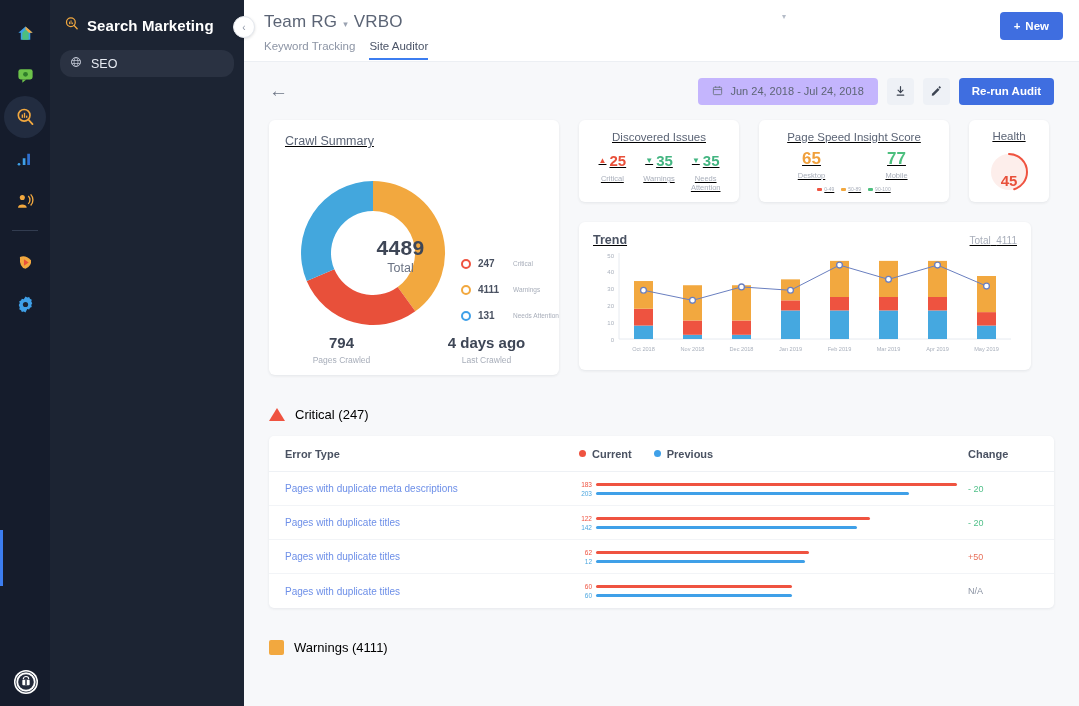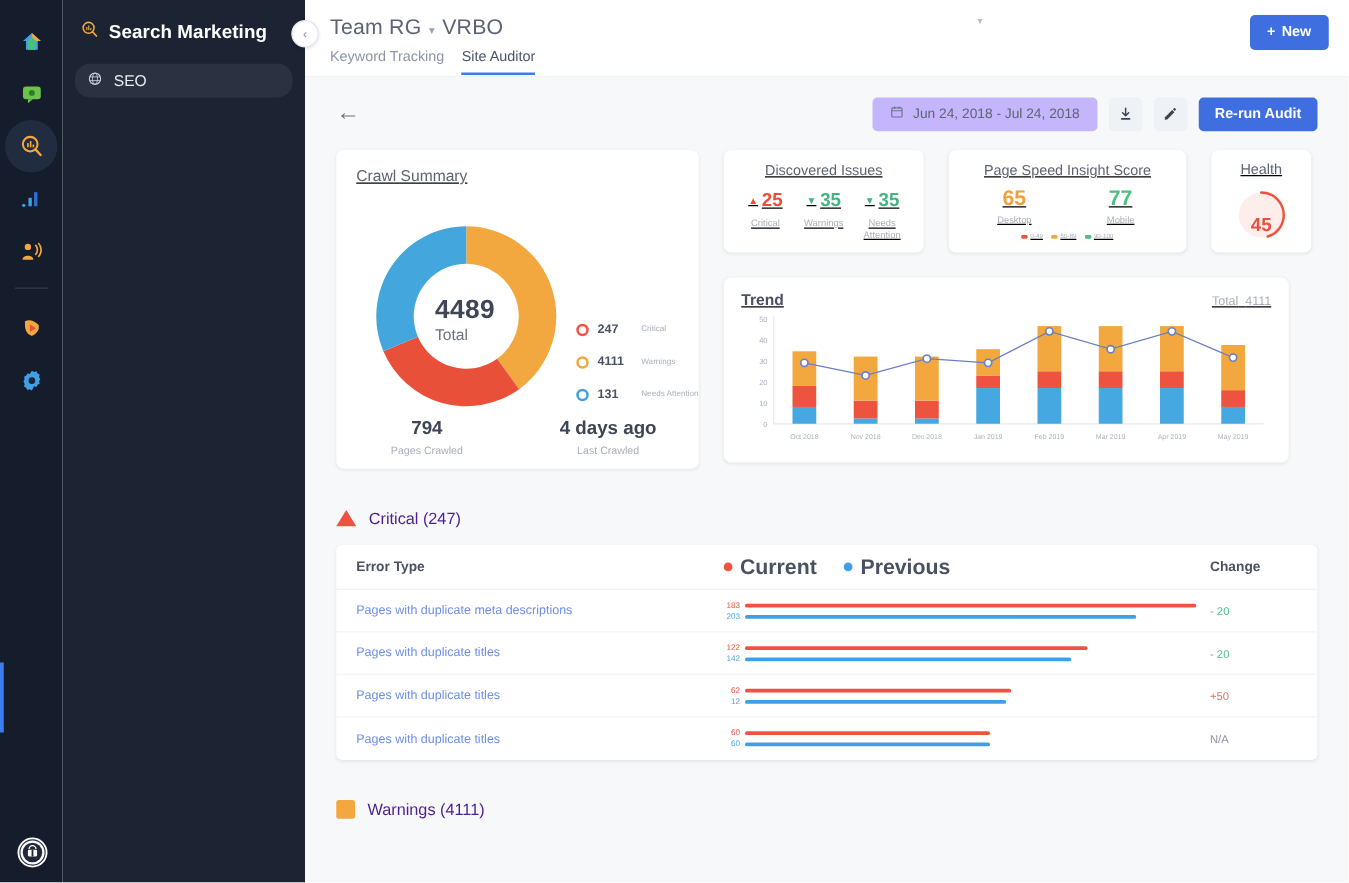--- a/index.html
+++ b/index.html
@@ -129,21 +129,21 @@
   .card {
     background: #fff; border-radius: 6px;
     box-shadow: 0 1px 3px rgba(30,40,60,.09);
   }
   .crawl-card { width: 290px; height: 255px; padding: 14px 16px; position: relative; }
   .card-title { font-size: 12.5px; color: #5b6475; }
 
   .donut-wrap { position: relative; width: 290px; }
   .donut { position: absolute; left: -5px; top: 12px; }
   .donut-center {
-    position: absolute; left: 63px; top: 88px; width: 105px; 
+    position: absolute; left: 63px; top: 88px; width: 105px; text-align: center;
   }
   .donut-total { font-size: 21px; font-weight: bold; color: #3e4656; letter-spacing: .3px; }
   .donut-sub { font-size: 12.5px; color: #6a7283; margin-top: 1px; }
 
   .legend { position: absolute; right: 6px; top: 110px; width: 108px; }
   .legend-row { display: flex; align-items: center; gap: 7px; margin-bottom: 15px; }
   .legend-dot { width: 10px; height: 10px; border-radius: 50%; border: 2px solid; flex: none; }
   .legend-val { font-size: 10px; color: #4a5262; font-weight: bold; width: 28px; }
   .legend-lbl { font-size: 6.5px; color: #a8aeba; }
 
@@ -193,40 +193,40 @@
   }
   .trend-head { display: flex; justify-content: space-between; align-items: baseline; }
   .trend-title { font-size: 12.5px; color: #4a5262; font-weight: bold; }
   .trend-total { font-size: 10px; color: #a8aeba; }
 
   
   .sec-head {
     display: flex; align-items: center; gap: 10px;
     margin-top: 32px; margin-bottom: 14px;
   }
-  .sec-title { font-size: 13px; color: #4c1d95; }
+  .sec-title { font-size: 13px; color: #000000; }
   .tri {
     width: 0; height: 0;
     border-left: 8px solid transparent; border-right: 8px solid transparent;
     border-bottom: 13px solid #ef5340;
   }
   .sq { width: 15px; height: 15px; background: #f2a83f; border-radius: 2px; }
 
   .table {
     background: #fff; border-radius: 5px;
     box-shadow: 0 1px 3px rgba(30,40,60,.08);
     overflow: hidden;
   }
   .thead {
     display: flex; align-items: center; height: 36px;
     padding: 0 16px; border-bottom: 1px solid #eef1f5;
   }
   .th-err { width: 290px; font-size: 11px; font-weight: bold; color: #4a5262; }
   .th-mid { flex: 1; display: flex; gap: 22px; padding-left: 4px; }
-  .th-leg { display: flex; align-items: center; gap: 6px; font-size: 17px; font-weight: bold; color: #4a5262; }
+  .th-leg { display: flex; align-items: center; gap: 6px; font-size: 11px; font-weight: bold; color: #4a5262; }
   .th-dot { width: 7px; height: 7px; border-radius: 50%; }
   .th-chg { width: 70px; font-size: 11px; font-weight: bold; color: #4a5262; text-align: left; }
 
   .trow {
     display: flex; align-items: center; height: 34px;
     padding: 0 16px; border-bottom: 1px solid #f2f4f7;
   }
   .trow:last-child { border-bottom: none; }
   .td-err { width: 290px; font-size: 10px; color: #6d8fe8; }
   .td-bars { flex: 1; padding-left: 2px; }

